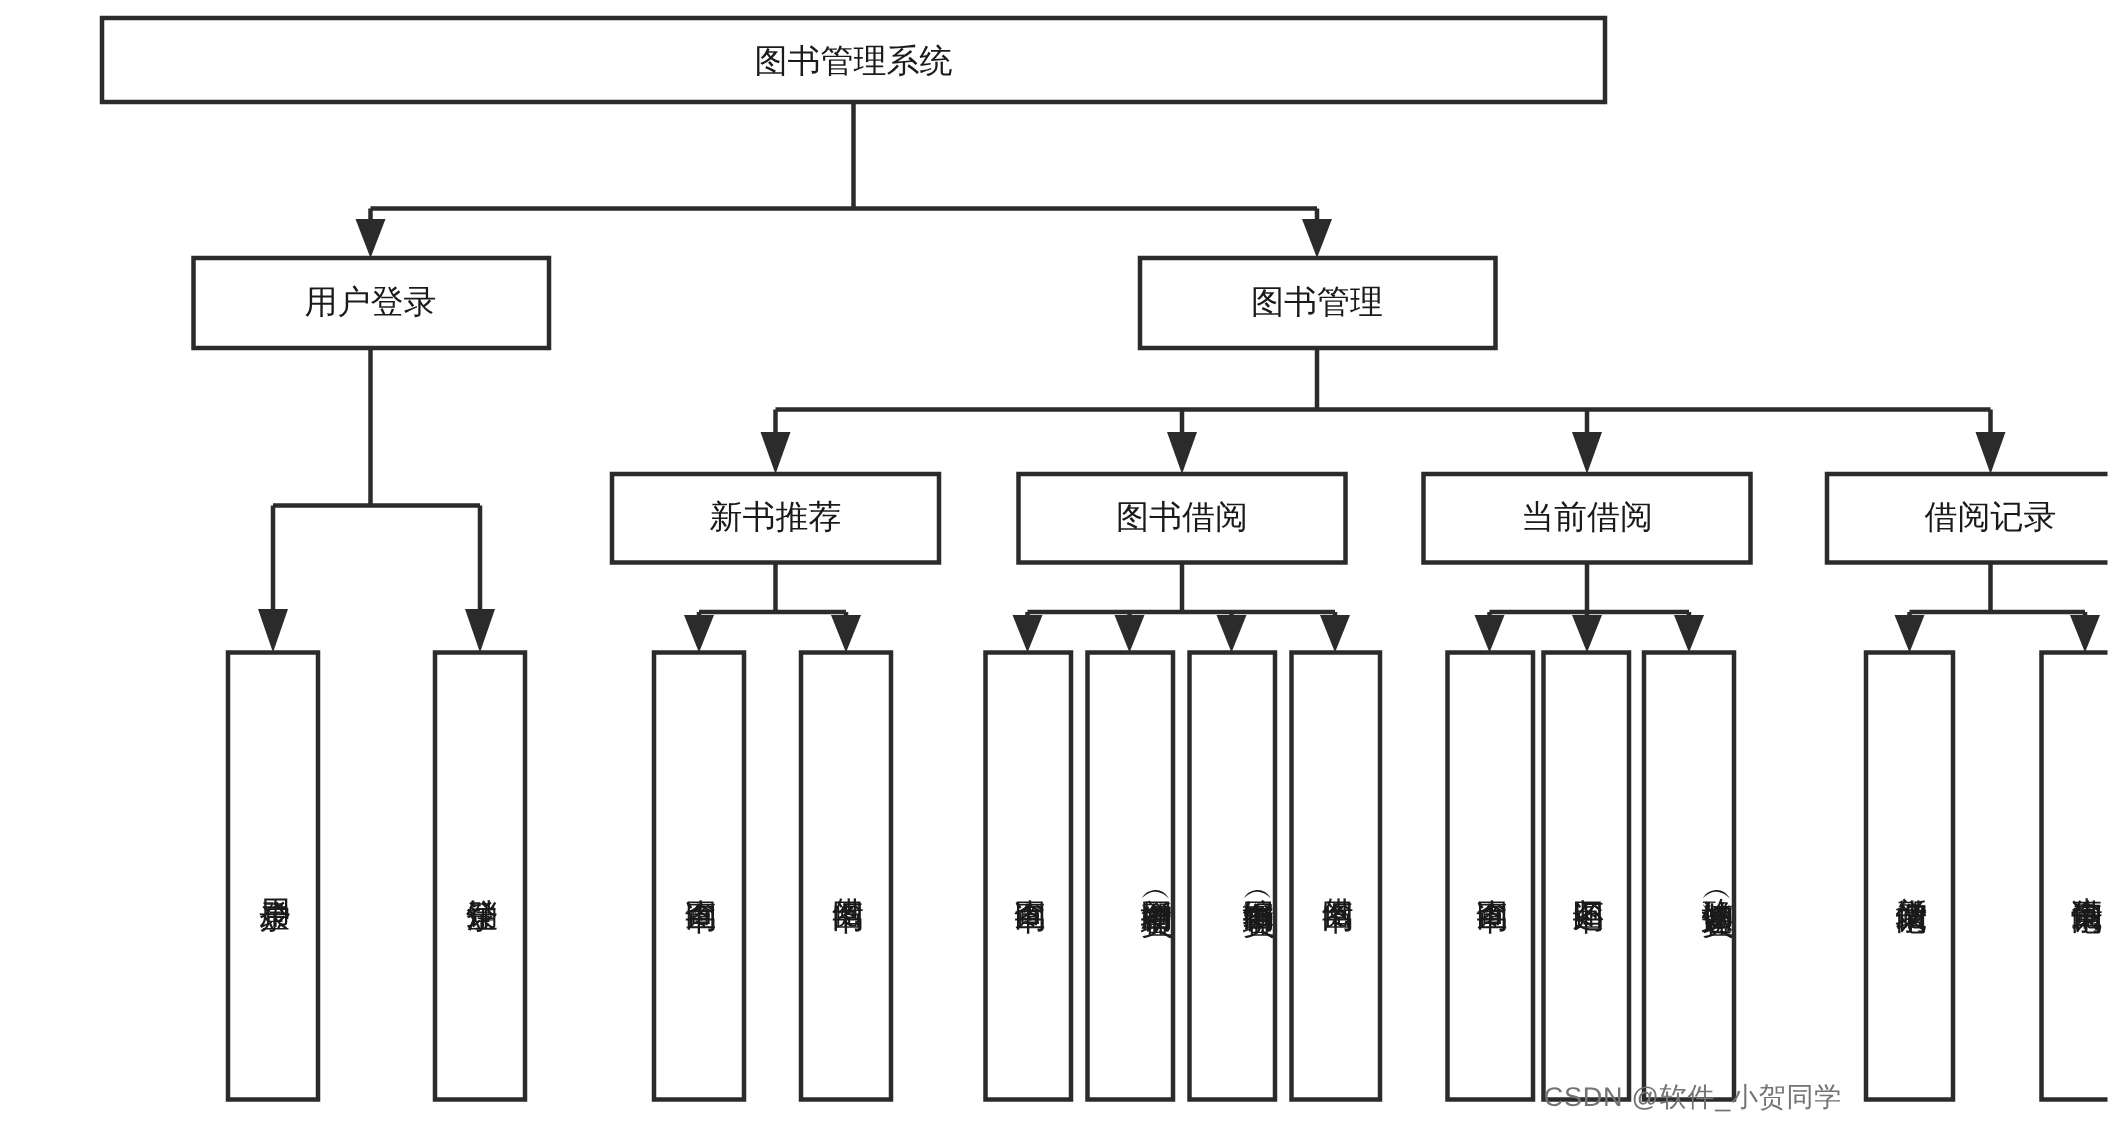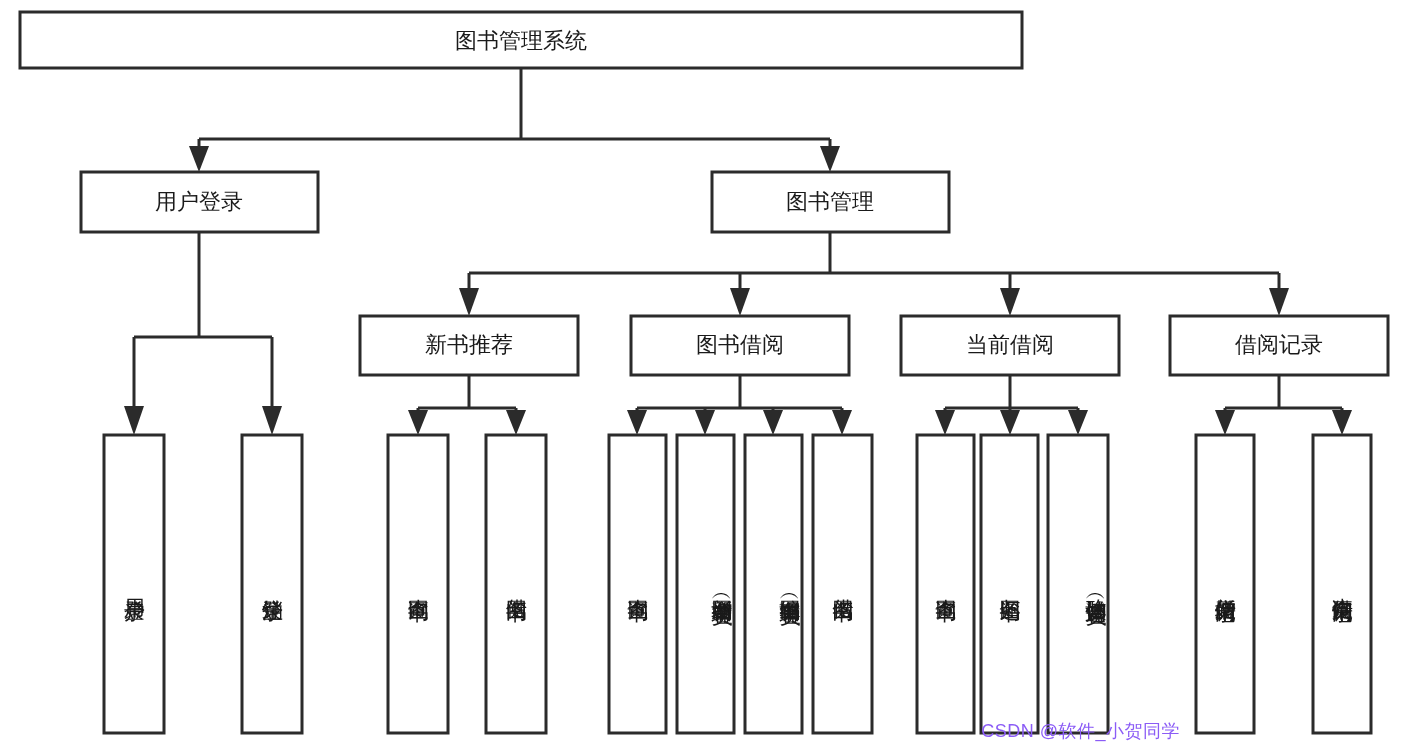--- a/index.html
+++ b/index.html
@@ -12,20 +12,21 @@
     height: 747px;
     font-family: "Liberation Sans", "DejaVu Sans", sans-serif;
     overflow: hidden;
     position: relative;
   }
   #diagram-root {
     position: relative;
     width: 1188px;
     height: 747px;
     background: #ffffff;
+    margin-left: 48px;
   }
   svg#flow-svg {
     position: absolute;
     left: 0;
     top: 0;
     width: 1405px;
     height: 747px;
     display: block;
   }
   .node-box {
@@ -61,21 +62,21 @@
     white-space: nowrap;
     letter-spacing: 1px;
     pointer-events: none;
   }
   .watermark {
     position: absolute;
     right: 8px;
     bottom: 4px;
     font-family: "Liberation Sans", "DejaVu Sans", sans-serif;
     font-size: 18px;
-    color: #8b5cf6;
+    color: #737373;
     white-space: nowrap;
     letter-spacing: 0.5px;
   }
 </style>
 </head>
 <body>
 
 <div id="diagram-root">
 
   <svg id="flow-svg" viewBox="0 0 1405 747">

